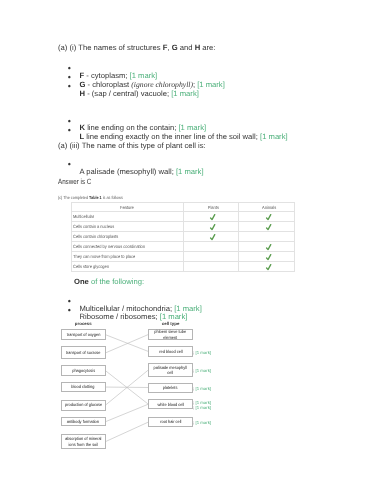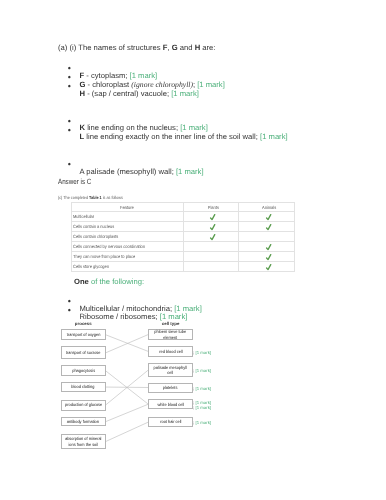--- a/index.html
+++ b/index.html
@@ -56,27 +56,28 @@
     <span class="dot">•</span>
     <span class="txt"><span class="bd">G</span><span> - chloroplast <span class="it">(ignore chlorophyll)</span>;</span> <span class="mark">[1 mark]</span></span>
   </div>
   <div class="bul" style="left:69px;top:80.5px;">
     <span class="dot">•</span>
     <span class="txt"><span class="bd">H</span><span> - (sap / central) vacuole;</span> <span class="mark">[1 mark]</span></span>
   </div>
 
   <div class="bul" style="left:69px;top:115px;">
     <span class="dot">•</span>
-    <span class="txt"><span class="bd">K</span><span> line ending on the nucleus;</span> <span class="mark">[1 mark]</span></span>
+    <span class="txt"><span class="bd">K</span><span> line ending on the contain;</span> <span class="mark">[1 mark]</span></span>
   </div>
   <div class="bul" style="left:69px;top:124px;">
     <span class="dot">•</span>
     <span class="txt"><span class="bd">L</span><span> line ending exactly on the inner line of the soil wall;</span> <span class="mark">[1 mark]</span></span>
   </div>
 
+  <div class="blk q" style="left:58px;top:141px;">(a) (iii) The name of this type of plant cell is:</div>
   <div class="bul" style="left:69px;top:158.5px;">
     <span class="dot">•</span>
     <span class="txt"><span>A palisade (mesophyll) wall;</span> <span class="mark">[1 mark]</span></span>
   </div>
 
   <div class="blk answerline" style="left:58px;top:177px;">Answer is C</div>
 
   <div class="blk cap" style="left:58px;top:195px;">
     <span>(c) The completed </span><span class="capb">Table 1</span><span> is as follows</span>
   </div>

